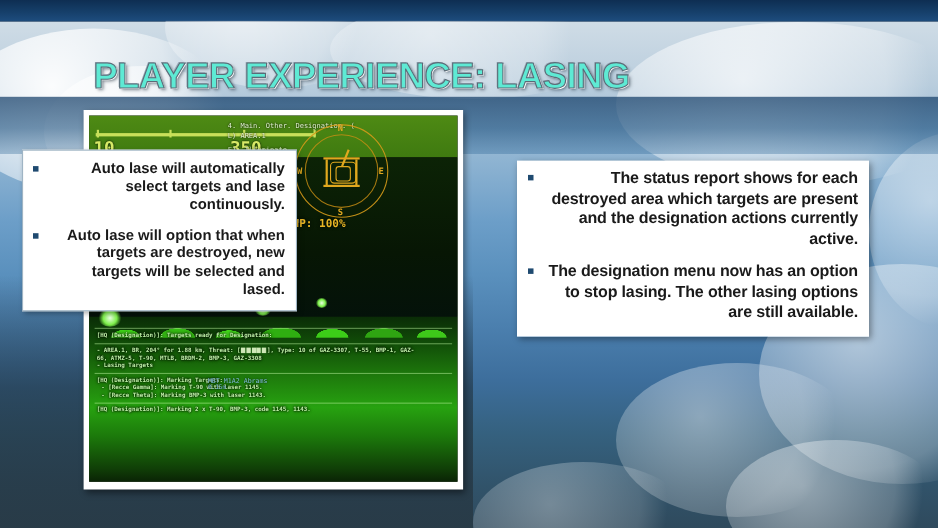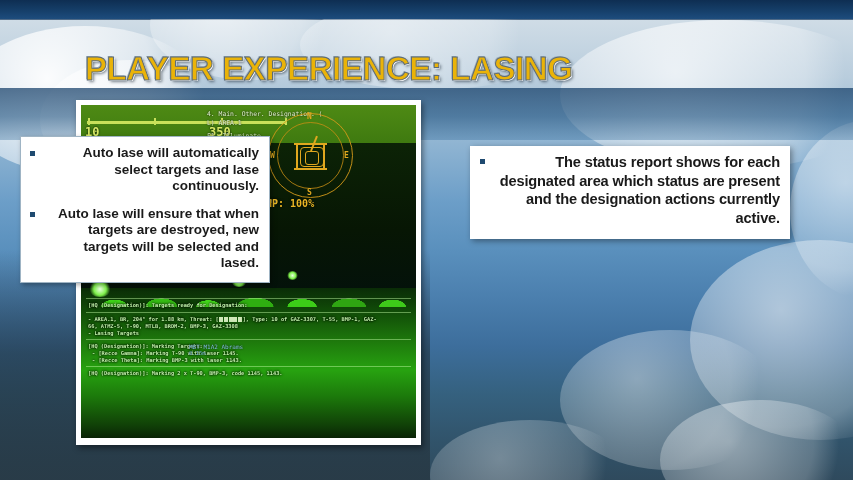--- a/index.html
+++ b/index.html
@@ -36,21 +36,21 @@
     background:linear-gradient(180deg,rgba(32,52,66,0) 0%,rgba(34,54,68,.65) 45%,rgba(40,58,70,.92) 100%);
   }
   .band{
     position:absolute;left:0;top:88px;width:100%;height:52px;
     background:linear-gradient(180deg,rgba(20,62,104,.72) 0%,rgba(26,78,124,.60) 55%,rgba(38,98,148,.32) 100%);
   }
   
   #title{
     position:absolute;left:85px;top:50px;width:680px;height:44px;
     font-size:33px;font-weight:bold;letter-spacing:-0.4px;
-    color:#eab308;
+    color:#5eead4;
     -webkit-text-stroke:1px #5b6a77;
     text-shadow:
        1px 1px 0 #ffffff, -1px -1px 0 #9fb0bd,
        2px 2px 3px rgba(20,35,50,.55);
     white-space:nowrap;
   }
   
   #game-frame{
     position:absolute;left:76px;top:100px;width:345px;height:345px;
     background:#ffffff;padding:5px 5px 7px 5px;box-sizing:border-box;
@@ -76,21 +76,21 @@
       radial-gradient(ellipse 28px 14px at 80% 100%, #2fa512 60%, transparent 62%),
       radial-gradient(ellipse 22px 12px at 93% 100%, #3ec91a 60%, transparent 62%);
   }
   .nv-hotspot{position:absolute;width:16px;height:12px;border-radius:50%;background:radial-gradient(circle,#e9ffe2,#7ef04b 45%,rgba(60,200,40,0) 75%);}
   .hs1{left:150px;top:170px;}
   .hs2{left:8px;top:176px;width:22px;height:16px;}
   .hs3{left:206px;top:166px;width:11px;height:9px;}
   
   .tape{position:absolute;left:6px;top:16px;width:200px;height:3px;background:#c8e05a;}
   .tape-tick{position:absolute;width:2px;height:7px;background:#c8e05a;top:13px;}
-  .tape-num{position:absolute;top:20px;color:#d7ea66;font-size:12px;font-weight:bold;text-shadow:0 0 2px #000;}
+  .tape-num{position:absolute;top:20px;color:#d7ea66;font-size:16px;font-weight:bold;text-shadow:0 0 2px #000;}
   
   #menu{position:absolute;left:126px;top:5px;width:165px;color:#cfe8b8;font-size:6.4px;line-height:8.6px;text-shadow:0 0 2px #000;}
   #menu .hdr{color:#dff0cc;}
   #menu .gap{height:5px;}
   
   .rose{position:absolute;left:187px;top:8px;width:85px;height:85px;}
   .rose .ring{position:absolute;inset:0;border:1.4px solid #d59a1a;border-radius:50%;opacity:.9;}
   .rose .ring2{position:absolute;inset:9px;border:1px solid #c98f14;border-radius:50%;opacity:.8;}
   .rose .cardinal{position:absolute;color:#e0a81f;font-size:8px;font-weight:bold;}
   .rose .tank{position:absolute;left:28px;top:24px;width:30px;height:36px;}
@@ -229,25 +229,26 @@
         <span>MBT M1A2 Abrams</span>
         <span class="d">0.15m</span>
       </div>
 
     </div>
   </div>
 
   <div id="left-box">
     <ul class="bl small">
       <li><span class="sq"></span><span>Auto lase will automatically select targets and lase continuously.</span></li>
-      <li><span class="sq"></span><span>Auto lase will ensure that when targets are destroyed, new targets will be selected and lased.</span></li>
+      <li><span class="sq"></span><span>Auto lase will option that when targets are destroyed, new targets will be selected and lased.</span></li>
     </ul>
   </div>
 
   <div id="right-box">
     <div id="right-body">
       <ul class="bl big">
-        <li><span class="sq"></span><span>The status report shows for each designated area which status are present and the designation actions currently active.</span></li>
+        <li><span class="sq"></span><span>The status report shows for each destroyed area which targets are present and the designation actions currently active.</span></li>
+        <li><span class="sq"></span><span>The designation menu now has an option to stop lasing. The other lasing options are still available.</span></li>
       </ul>
     </div>
   </div>
 
 </div>
 
 </body></html>

